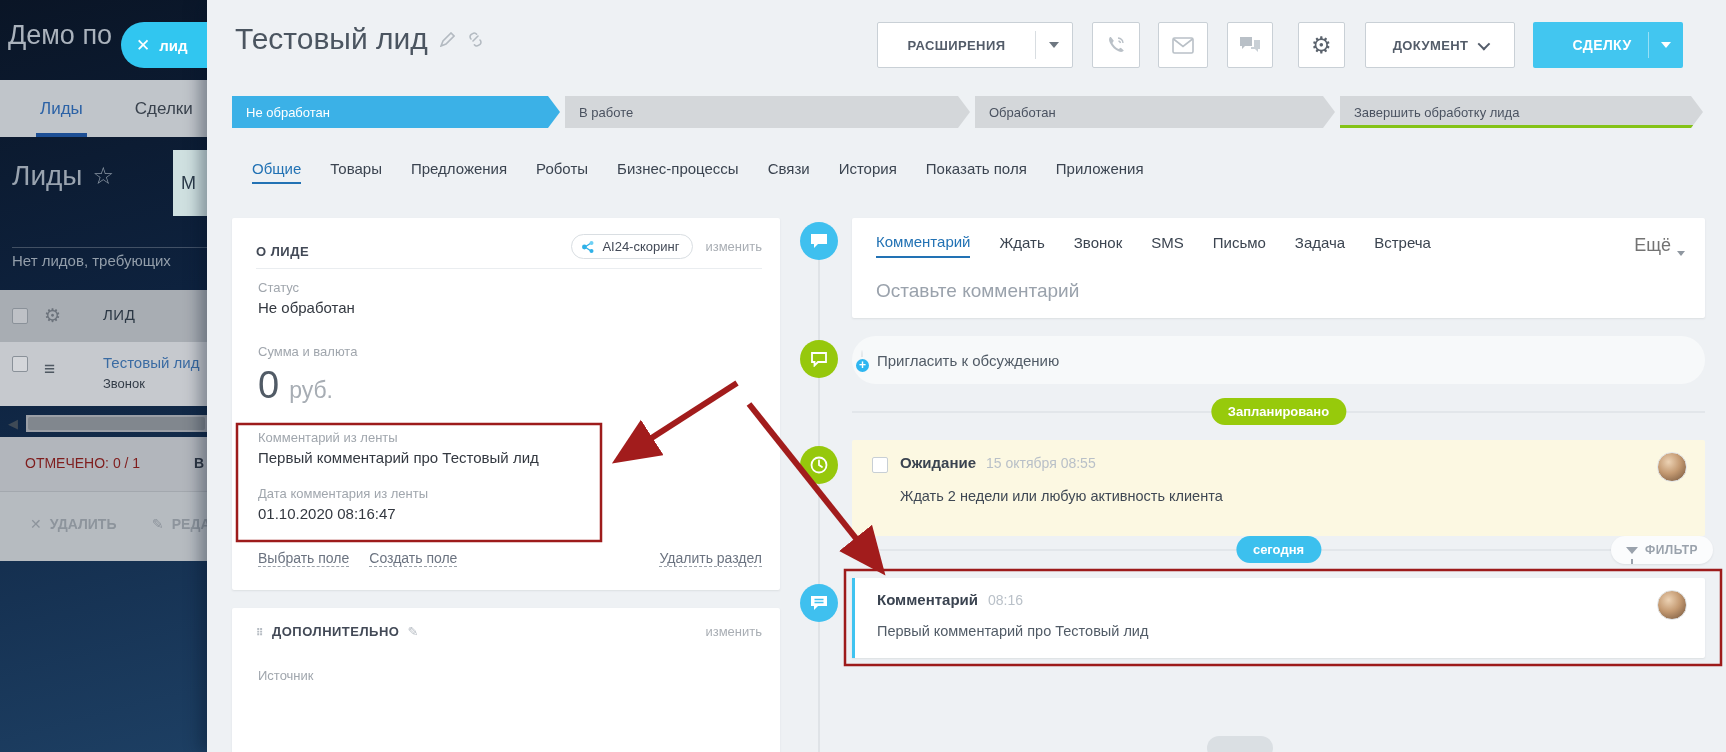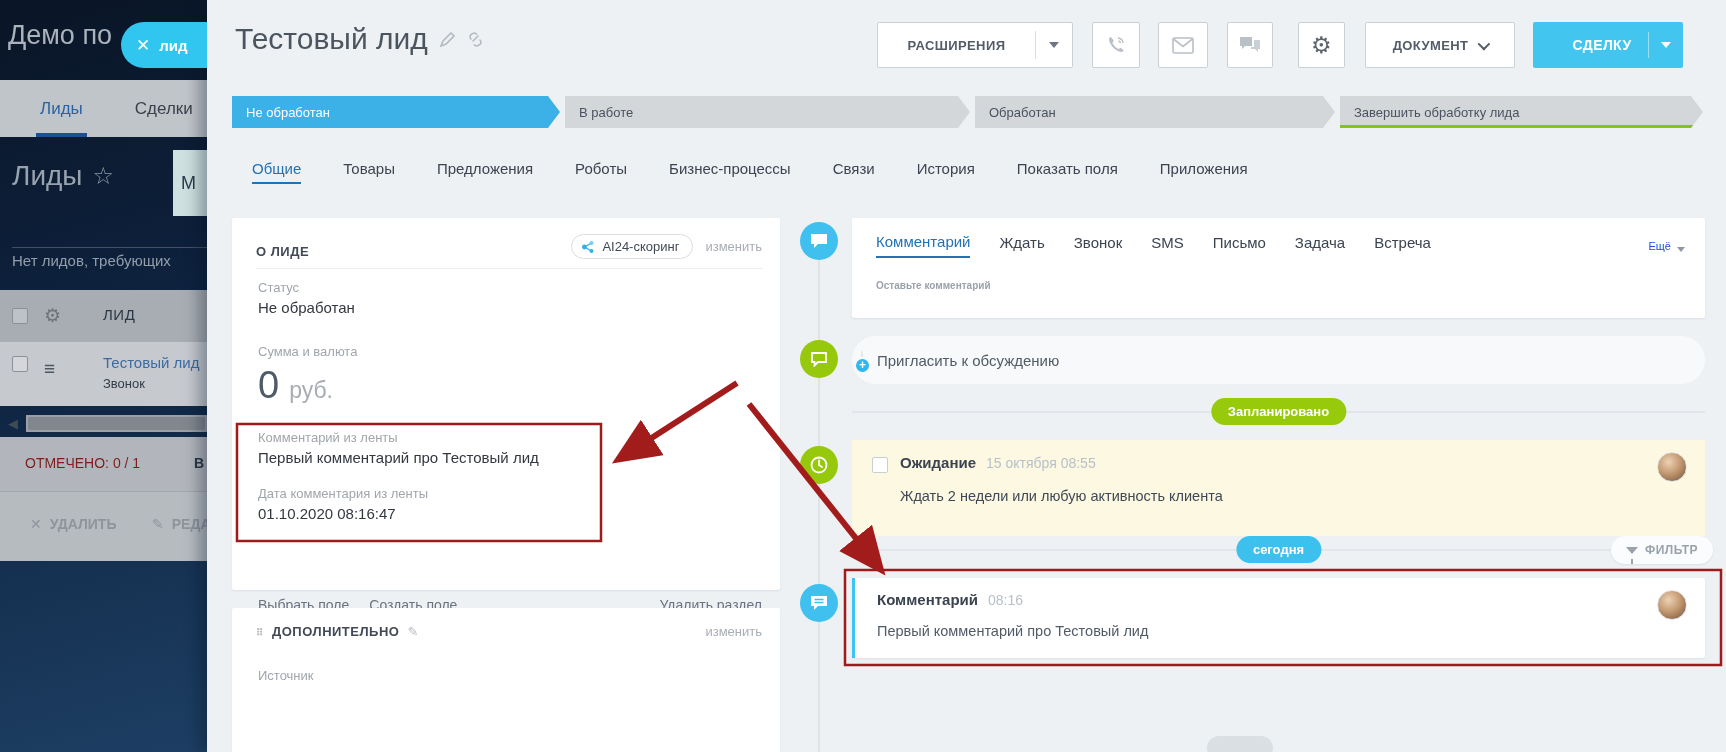--- a/index.html
+++ b/index.html
@@ -72,21 +72,21 @@
   
   .pipeline { position:absolute; left:25px; top:96px; width:1471px; height:32px; display:flex; gap:5px; }
   .stage { position:relative; height:32px; background:#d4d7da; color:#4a5260; font-size:13px;
            display:flex; align-items:center; padding-left:14px;
            clip-path:polygon(0 0, calc(100% - 12px) 0, 100% 50%, calc(100% - 12px) 100%, 0 100%); cursor:pointer; }
   .stage.s1 { flex:0 0 328px; background:#3bb1e7; color:#fff; }
   .stage.s2 { flex:0 0 405px; } .stage.s3 { flex:0 0 360px; } .stage.s4 { flex:1; }
   .stage.final::after { content:""; position:absolute; left:0; right:10px; bottom:0; height:3px; background:#84c317; }
 
   
-  .detail-tabs { position:absolute; left:45px; top:160px; display:flex; gap:42px; }
+  .detail-tabs { position:absolute; left:45px; top:160px; display:flex; gap:29px; }
   .dtab { font-size:15px; color:#3b4450; padding-bottom:5px; cursor:pointer; white-space:nowrap; }
   .dtab.active { color:#2272b4; border-bottom:2px solid #2272b4; }
 
   
   .card { position:absolute; background:#fff; border-radius:2px; box-shadow:0 1px 2px rgba(60,70,80,.10); }
 
   
   .card-about { left:25px; top:218px; width:548px; height:372px; }
   .card-head { position:absolute; left:24px; right:18px; top:16px; display:flex; align-items:flex-end; }
   .card-title { font-size:13px; font-weight:700; color:#424956; letter-spacing:.5px; }
@@ -94,39 +94,39 @@
   .score-pill { display:flex; align-items:center; gap:7px; border:1px solid #d9dee2; border-radius:14px; padding:4px 13px 4px 9px;
                 font-size:13px; color:#424956; background:#fff; cursor:pointer; }
   .edit-link { font-size:13px; color:#a9aeb4; cursor:pointer; }
   .card-divider { position:absolute; left:24px; right:18px; top:50px; height:1px; background:#eaedf0; }
   .f-label { position:absolute; left:26px; font-size:13px; color:#a0a6ad; }
   .f-value { position:absolute; left:26px; font-size:15px; color:#333840; }
   .amount-row { position:absolute; left:26px; top:146px; display:flex; align-items:baseline; gap:10px; }
   .amount-num { font-size:38px; font-weight:300; color:#515b66; }
   .amount-cur { font-size:23px; color:#a7adb4; }
   .links-row { position:absolute; left:26px; right:18px; top:332px; display:flex; gap:20px; font-size:14px; color:#6b7380; }
-  .dashed { border-bottom:1px dashed #9aa1a9; cursor:pointer; white-space:nowrap;margin-top:47px; }
+  .dashed { border-bottom:1px dashed #9aa1a9; cursor:pointer; white-space:nowrap; }
   .links-row .right { margin-left:auto; }
 
   
   .card-extra { left:25px; top:608px; width:548px; height:180px; }
   .drag-dots { display:inline-block; width:8px; margin-right:8px; color:#b6bcc3; font-size:10px; line-height:4px; letter-spacing:1px; }
   .pencil-sm { color:#b6bcc3; font-size:13px; margin-left:8px; }
 
   
   .tl-line { position:absolute; left:818px; top:240px; bottom:0; width:2px; background:#dfe3e7; }
   .tl-circle { position:absolute; width:38px; height:38px; border-radius:50%; display:flex; align-items:center; justify-content:center; z-index:2; }
   .tl-blue { background:#3fc0ef; } .tl-green { background:#96c80c; }
   .card-tl-tabs { left:852px; top:218px; width:853px; height:100px; }
   .tl-tabs { position:absolute; left:24px; right:20px; top:15px; display:flex; gap:29px; align-items:center; }
   .tl-tab { font-size:15px; color:#3b4450; padding-bottom:6px; cursor:pointer; white-space:nowrap; }
   .tl-tab.active { color:#2272b4; border-bottom:2px solid #2272b4; }
-  .tl-more { margin-left:auto; display:flex; align-items:flex-end; gap:6px; font-size:11px; color:#1d4ed8; cursor:pointer; }
+  .tl-more { margin-left:auto; display:flex; align-items:flex-end; gap:6px; font-size:18px; color:#737373; cursor:pointer; }
   .tl-more .caret-down { border-top-color:#8f97a0; border-left-width:4px; border-right-width:4px; border-top-width:5px; }
-  .tl-placeholder { position:absolute; left:24px; top:62px; font-size:10px; color:#9aa2ac; cursor:text;font-weight:bold; }
+  .tl-placeholder { position:absolute; left:24px; top:62px; font-size:19px; color:#9aa2ac; cursor:text; }
 
   .invite-row { position:absolute; left:852px; top:336px; width:853px; height:48px; background:#f7f9fa; border-radius:24px;
                 display:flex; align-items:center; gap:14px; padding-left:9px; cursor:pointer; }
   .avatar { width:30px; height:30px; border-radius:50%; flex:0 0 auto;
             background:radial-gradient(circle at 38% 32%, #ecd2b4 0%, #c49a72 45%, #6e5038 100%); border:1px solid #e2e6e9; }
   .avatar-wrap { position:relative; }
   .plus-badge { position:absolute; right:-8px; top:6px; width:17px; height:17px; border-radius:50%; background:#2fb6f0; border:2px solid #f7f9fa;
                 color:#fff; font-size:12px; font-weight:700; line-height:13px; text-align:center; }
   .invite-label { font-size:15px; color:#515b66; }
 

